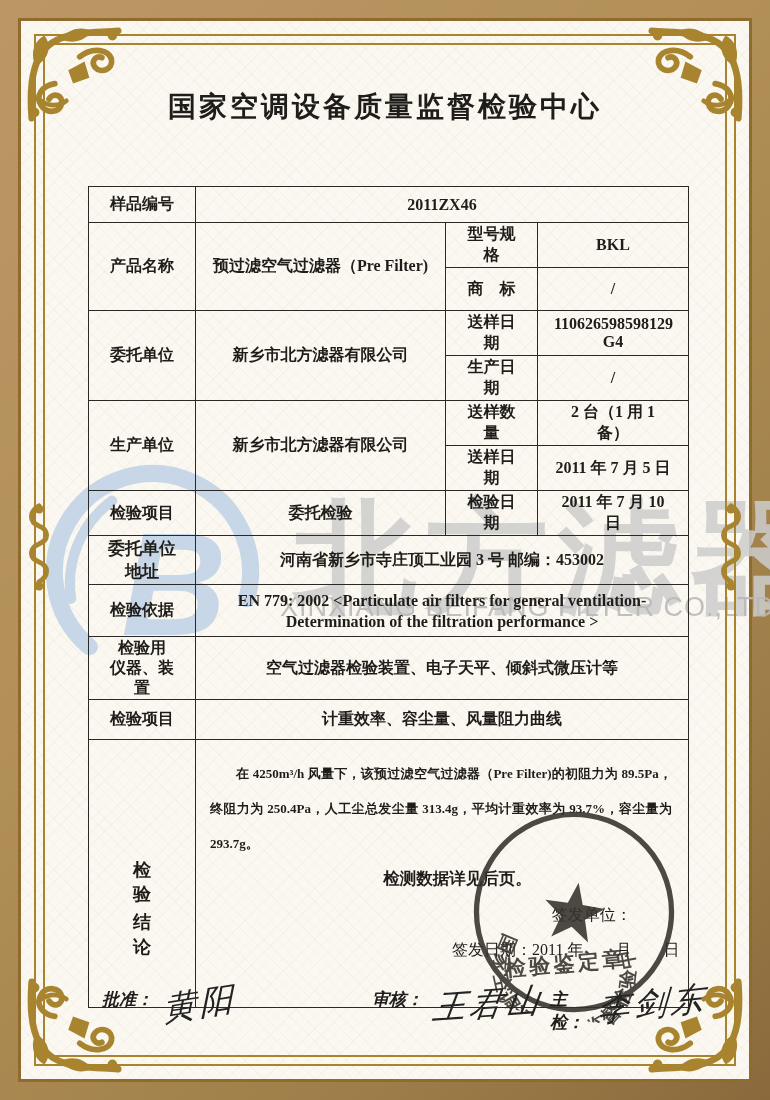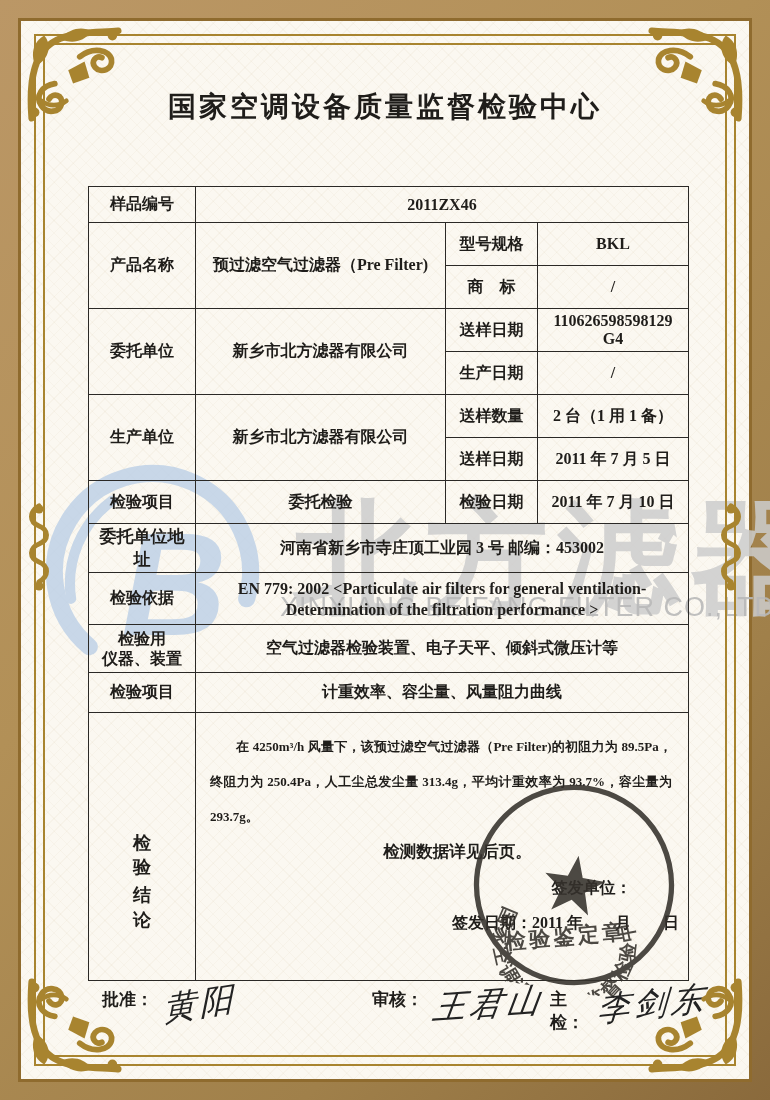--- a/index.html
+++ b/index.html
@@ -39,46 +39,46 @@
             font-weight:bold;letter-spacing:3px;z-index:3;}
   .doc-title{position:absolute;left:0;right:0;top:126px;text-align:center;font-size:35px;
              font-weight:bold;letter-spacing:28px;text-indent:28px;z-index:3;}
   .report-row{position:absolute;left:88px;top:159px;width:600px;display:flex;
               justify-content:space-between;font-size:16px;font-weight:bold;z-index:3;}
 
   
   table.report{position:absolute;left:88px;top:186px;width:600px;z-index:3;
                border-collapse:collapse;table-layout:fixed;background:transparent;}
   table.report td{border:1.6px solid #2b2926;font-size:16px;font-weight:600;
-                  text-align:center;vertical-align:middle;padding:1px 5px;overflow:visible;}
+                  text-align:center;vertical-align:middle;padding:1px 16px;overflow:visible;}
   td.lab{font-weight:600;}
   td.val-left{text-align:left;padding-left:14px;}
   td.small{font-size:15px;}
   .two-line{line-height:20px;display:block;}
   .vlabel{writing-mode:vertical-lr;letter-spacing:26px;font-size:18px;font-weight:600;
           margin:0 auto;padding-top:46px;}
   .concl-cell{position:relative;height:267px;padding:0 !important;vertical-align:top !important;}
   .concl-wrap{position:relative;width:100%;height:267px;}
   .concl-par{padding:16px 16px 0 14px;font-size:13px;line-height:35px;text-align:justify;
              text-indent:2em;font-weight:600;}
   .concl-par2{padding:0 16px 0 14px;font-size:16.5px;line-height:35px;text-indent:2em;font-weight:600;}
-  .issue{position:absolute;left:256px;bottom:40px;font-size:16px;font-weight:700;line-height:35px;z-index:3;}
+  .issue{position:absolute;left:256px;bottom:40px;font-size:16px;font-weight:400;line-height:35px;z-index:3;}
   .issue .unit{margin-left:52px;}
 
   
   .stamp{position:absolute;left:272px;top:66px;width:212px;height:212px;z-index:4;
          opacity:.88;transform:rotate(9deg);}
 
   
   .footer-row{position:absolute;left:88px;top:982px;width:620px;height:70px;z-index:3;}
   .sig-group{position:absolute;top:0;display:flex;align-items:flex-start;}
   .sig-group.approve{left:14px;}
   .sig-group.review{left:284px;}
   .sig-group.chief{left:462px;}
-  .sig-label{font-size:17px;font-weight:bold;padding-top:6px;}
+  .sig-label{font-size:17px;font-weight:bold;padding-top:6px;font-style:italic;}
   .sig{display:inline-block;margin-left:10px;font-size:33px;font-style:italic;font-weight:500;
        transform:rotate(-9deg) skewX(-7deg);color:#232323;letter-spacing:4px;white-space:nowrap;}
   .sig.s2{transform:rotate(-4deg) skewX(-12deg);}
   .sig.s3{transform:rotate(-6deg) skewX(-9deg);}
 </style>
 </head>
 <body>
 
 <div class="page">
 

